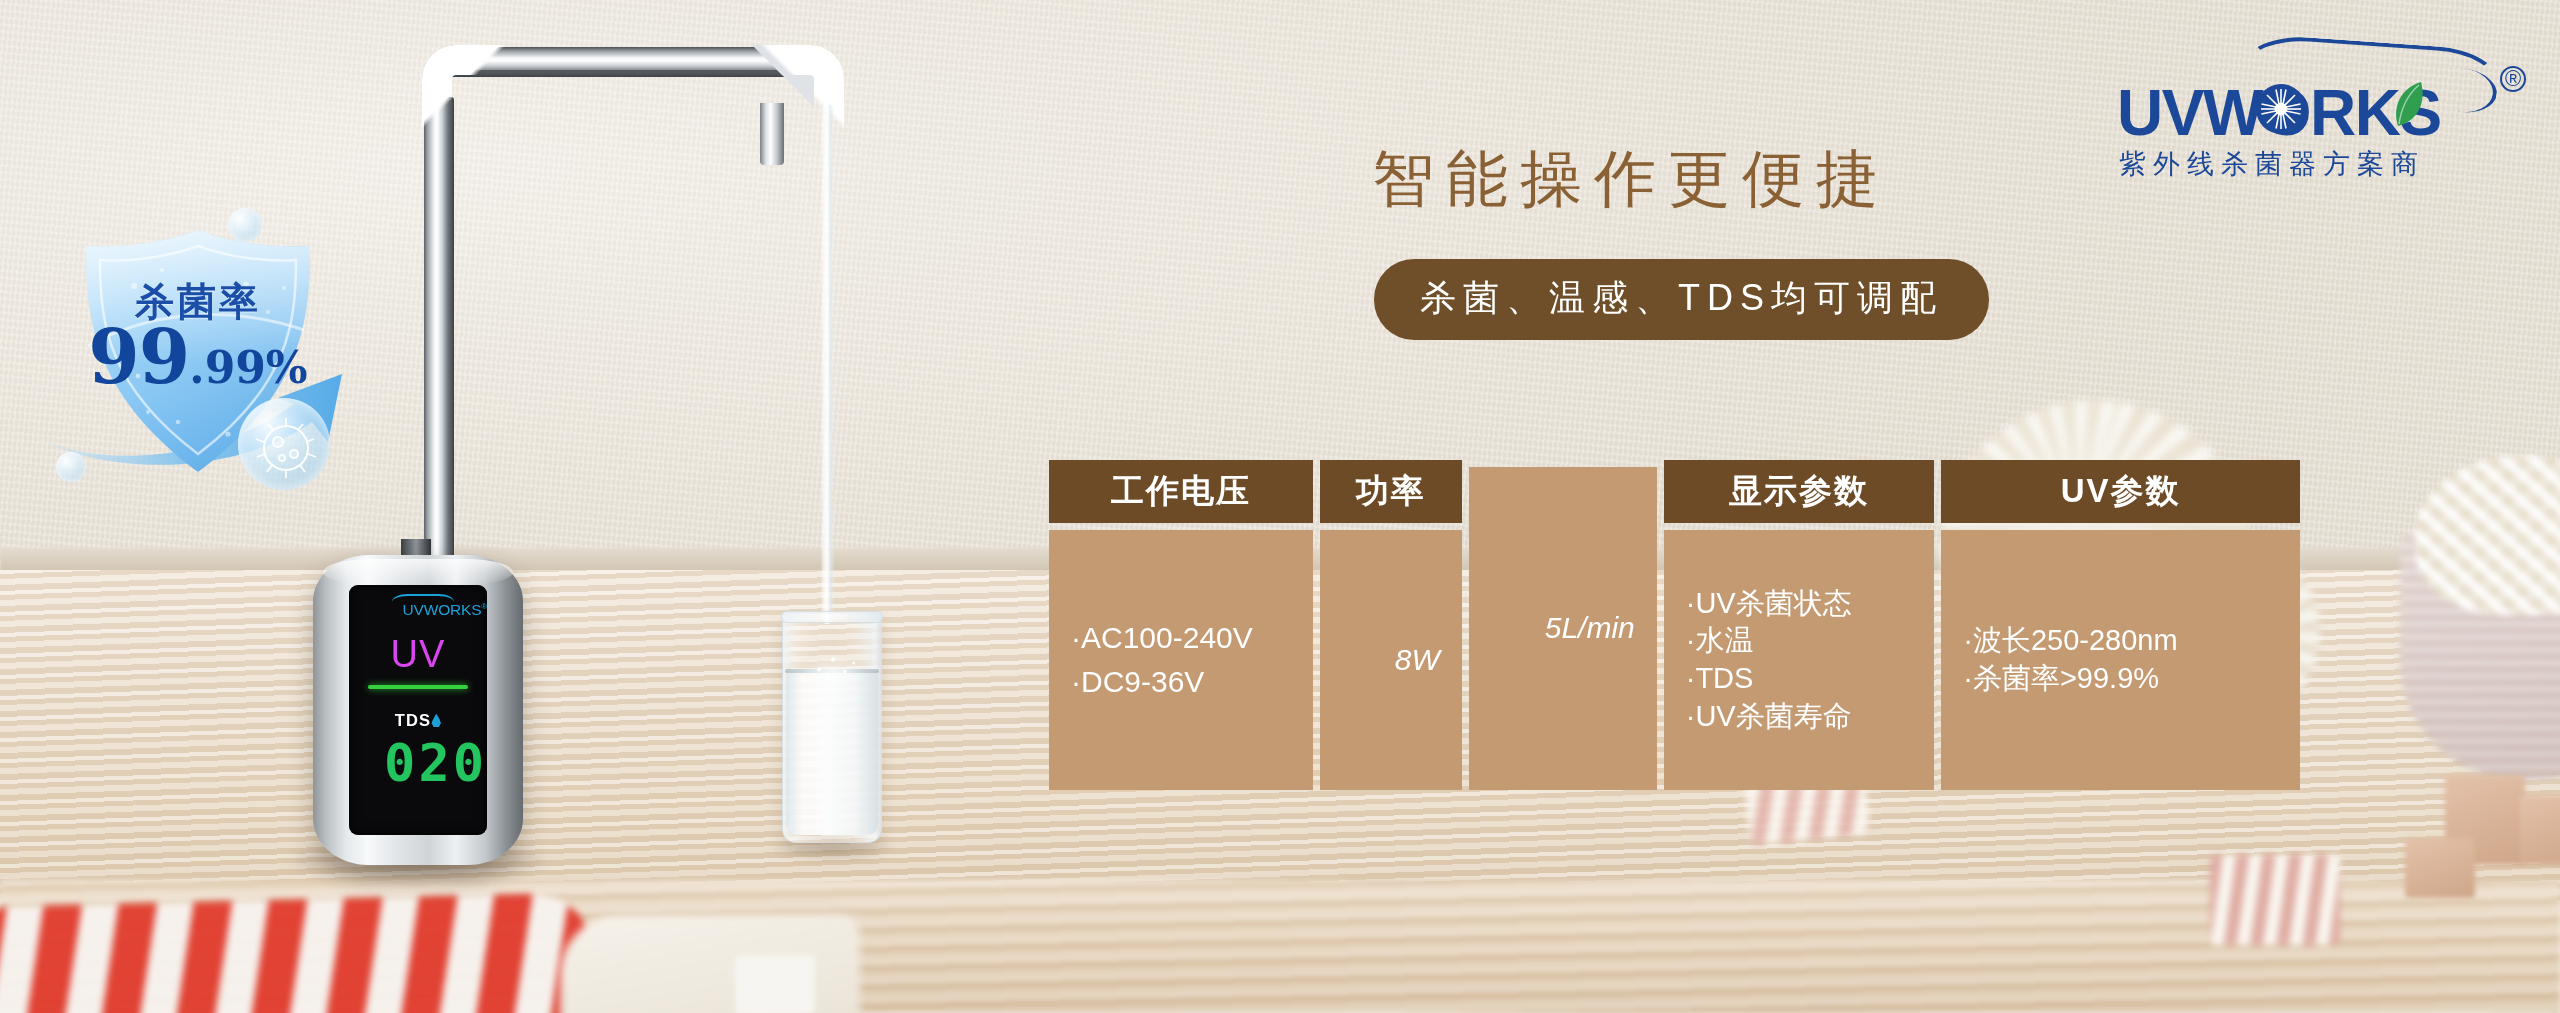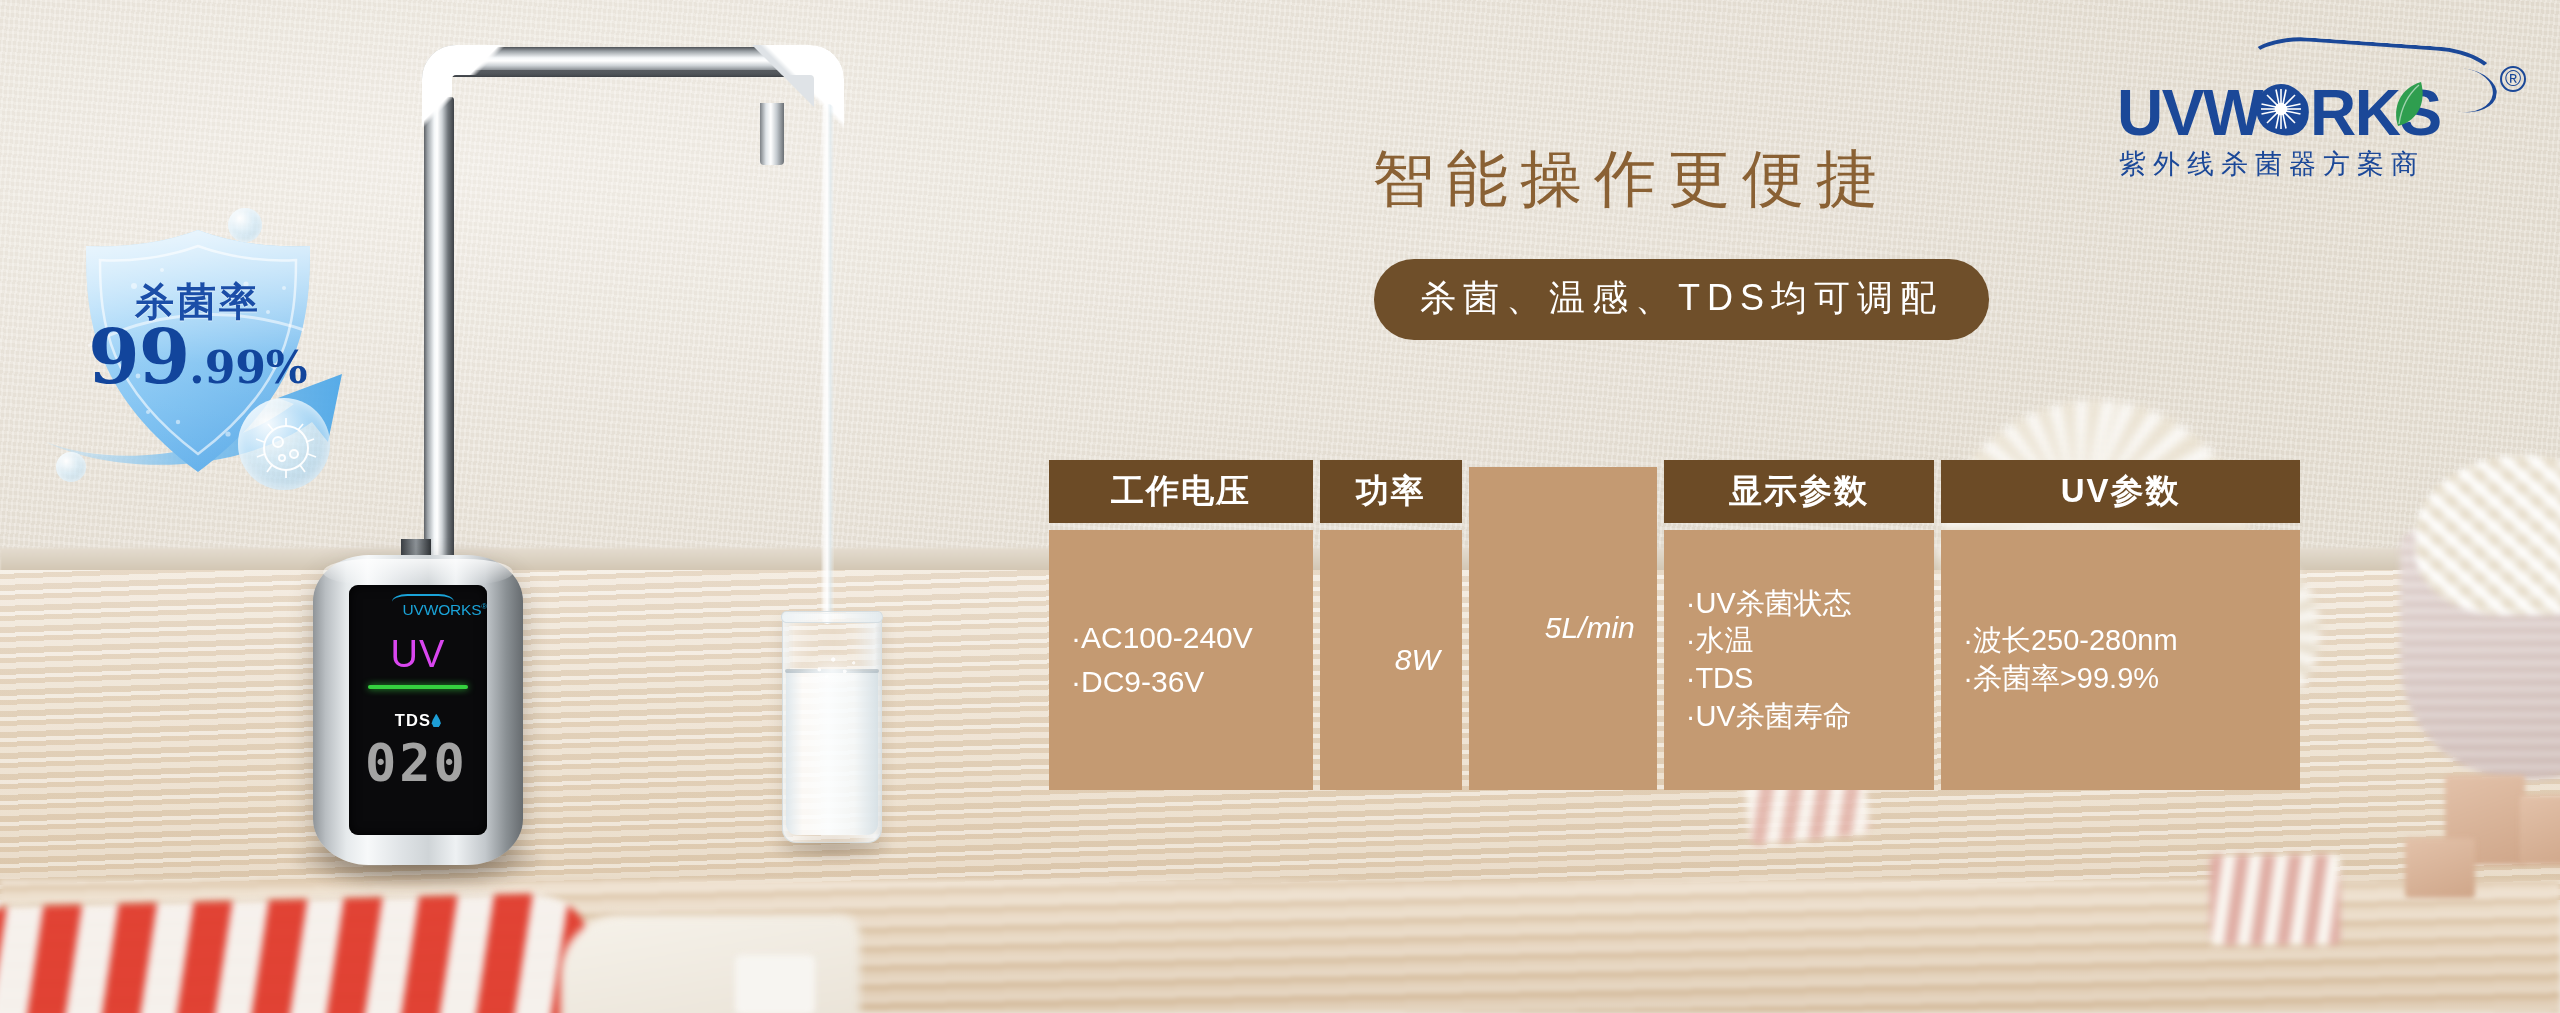--- a/index.html
+++ b/index.html
@@ -245,23 +245,23 @@
     display:flex; align-items:center; justify-content:center; 
   }
   .scr-tds { color:#fff; font-size:16.5px; font-weight:bold; letter-spacing:1.2px; }
   .drop {
     width:10px; height:14px; background:#1d9ed6;
     border-radius:50% 50% 50% 50%/60% 60% 40% 40%;
     clip-path:polygon(50% 0%, 86% 46%, 96% 70%, 78% 96%, 22% 96%, 4% 70%, 14% 46%);
   }
   .scr-digits {
     position:absolute; left:0; top:152px; width:100%;
-    text-align:left; color:#a3a3a3;
+    text-align:right; color:#22c55e;
     font-family:"DejaVu Sans Mono", monospace;
-    font-size:52px; font-weight:bold; letter-spacing:3px; line-height:1;margin-left:16px;
+    font-size:52px; font-weight:bold; letter-spacing:3px; line-height:1;
   }
   .dev-base-shadow {
     position:absolute; left:-22px; top:286px; width:254px; height:44px;
     background:radial-gradient(ellipse at 50% 45%, rgba(70,56,42,.46) 0%, rgba(70,56,42,.18) 52%, rgba(70,56,42,0) 75%);
     filter:blur(5px);
   }
 
   
   #glass { position:absolute; left:782px; top:613px; width:100px; height:230px; }
   .g-body {

